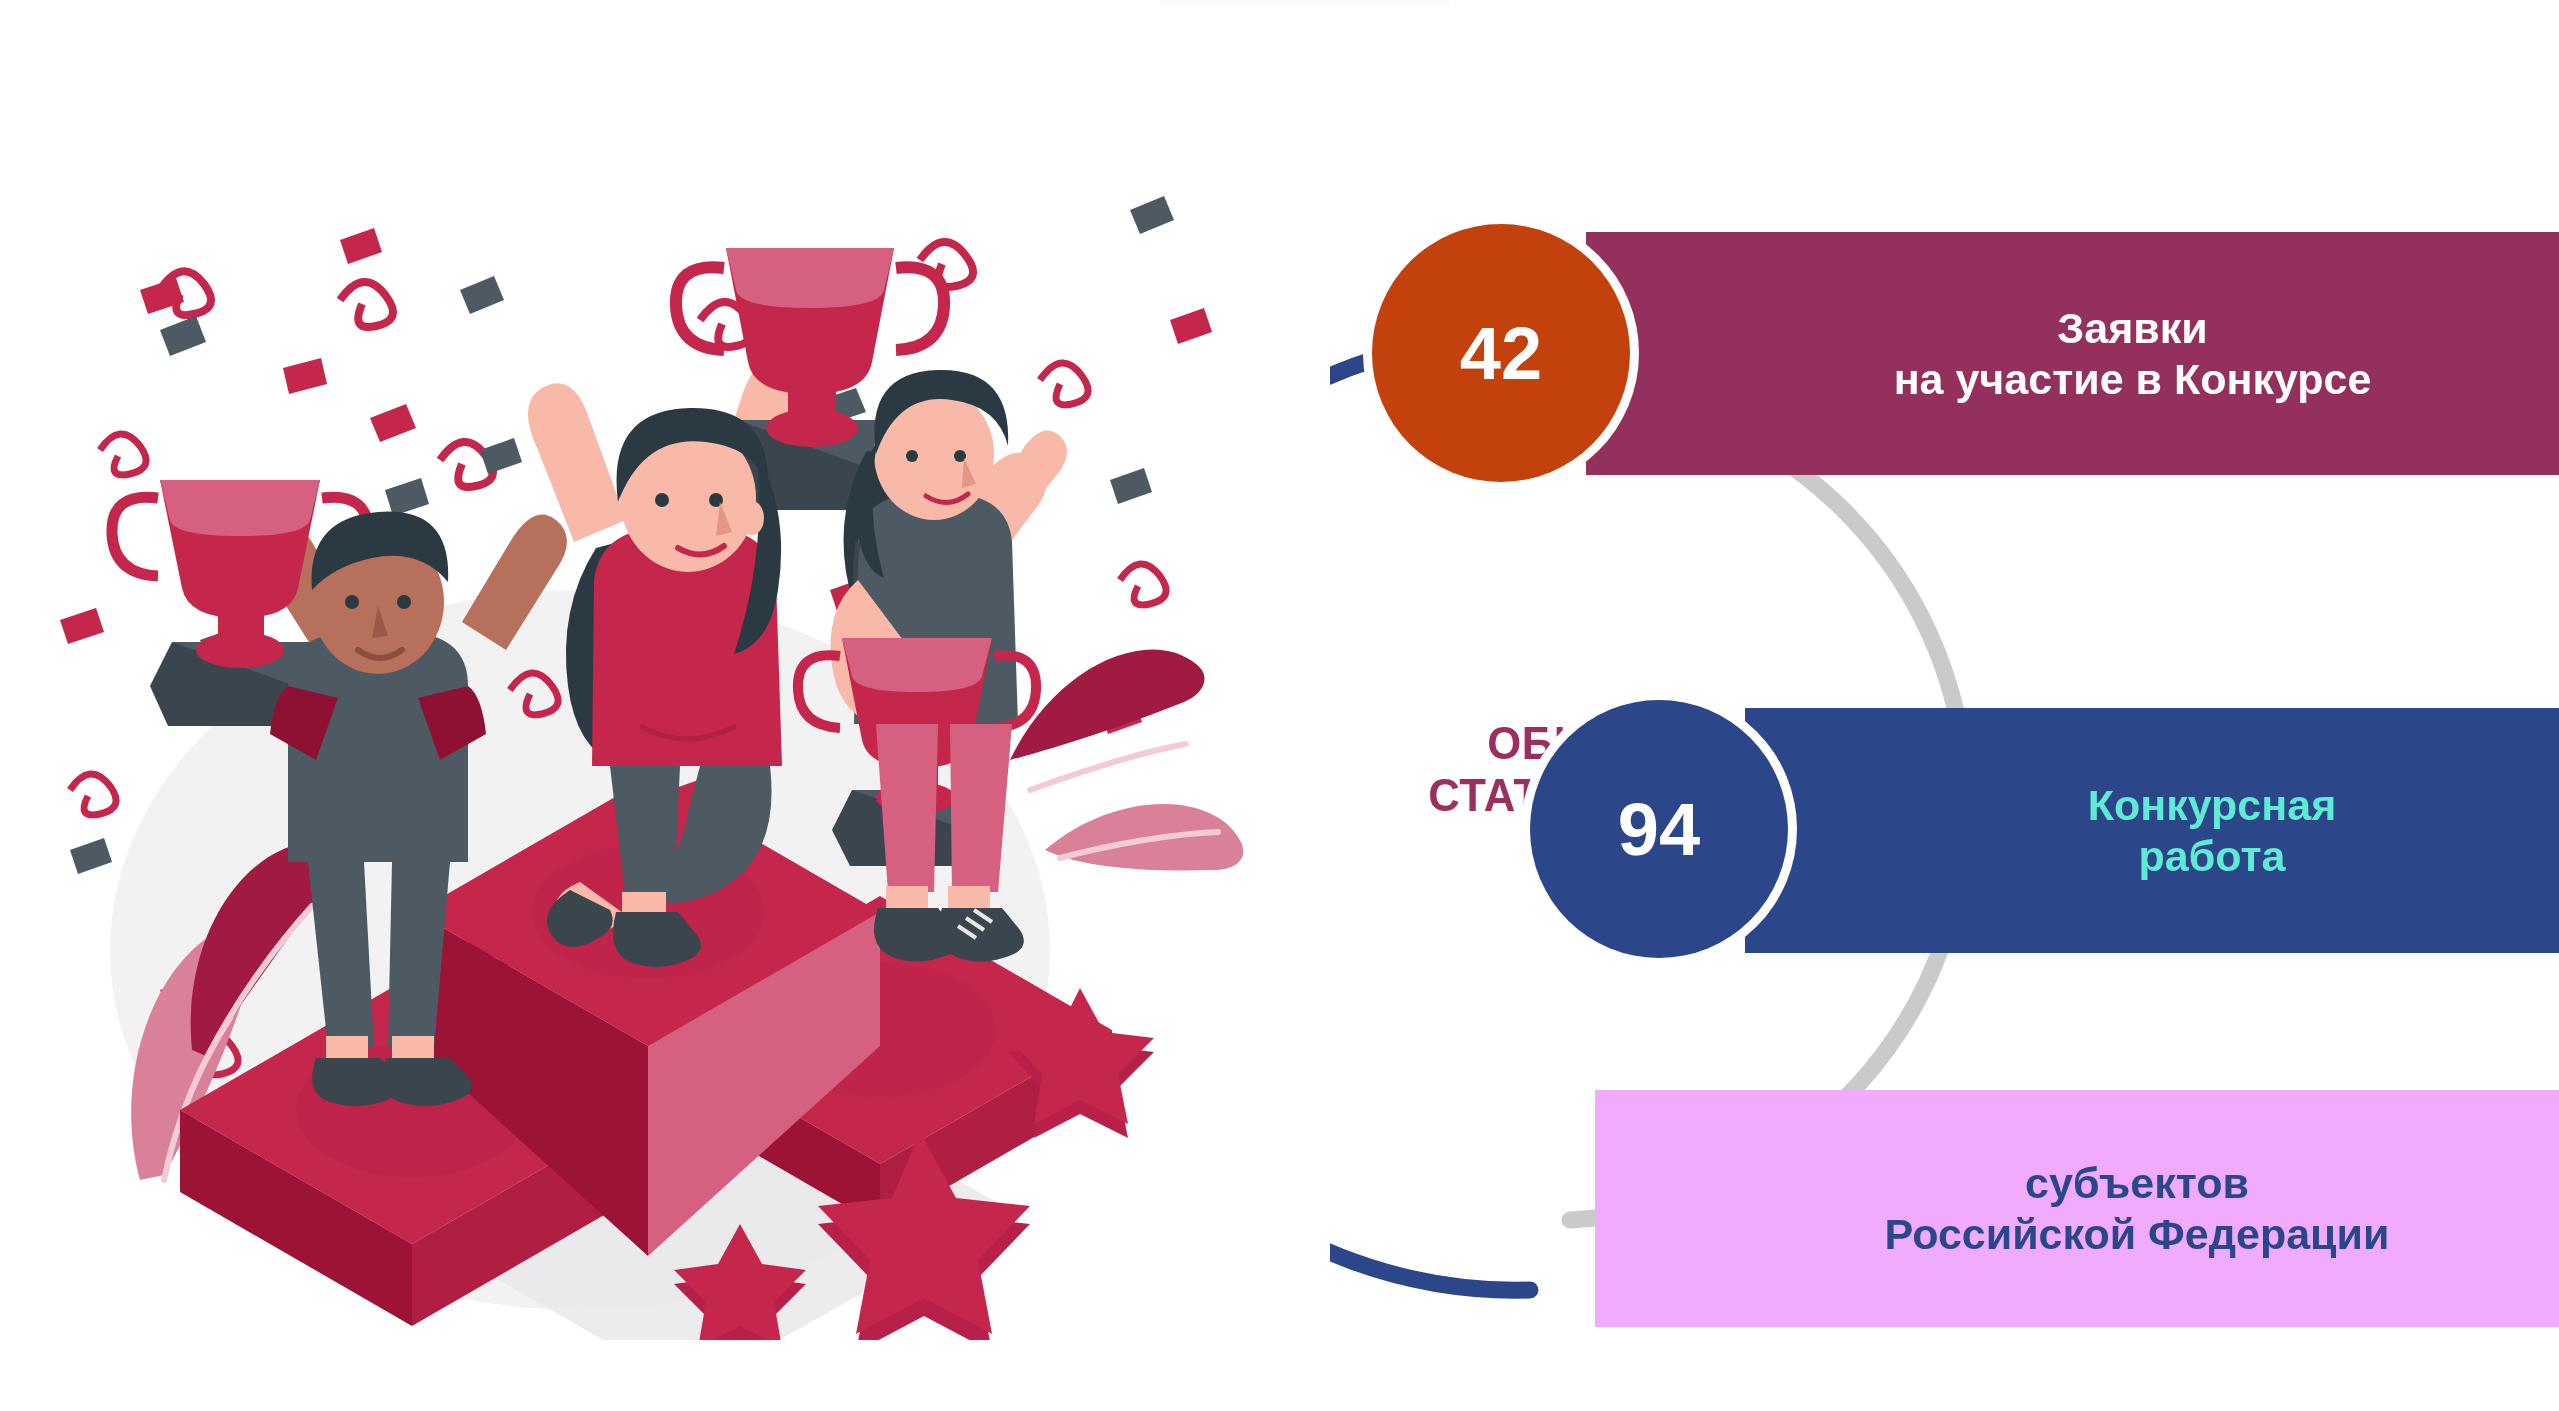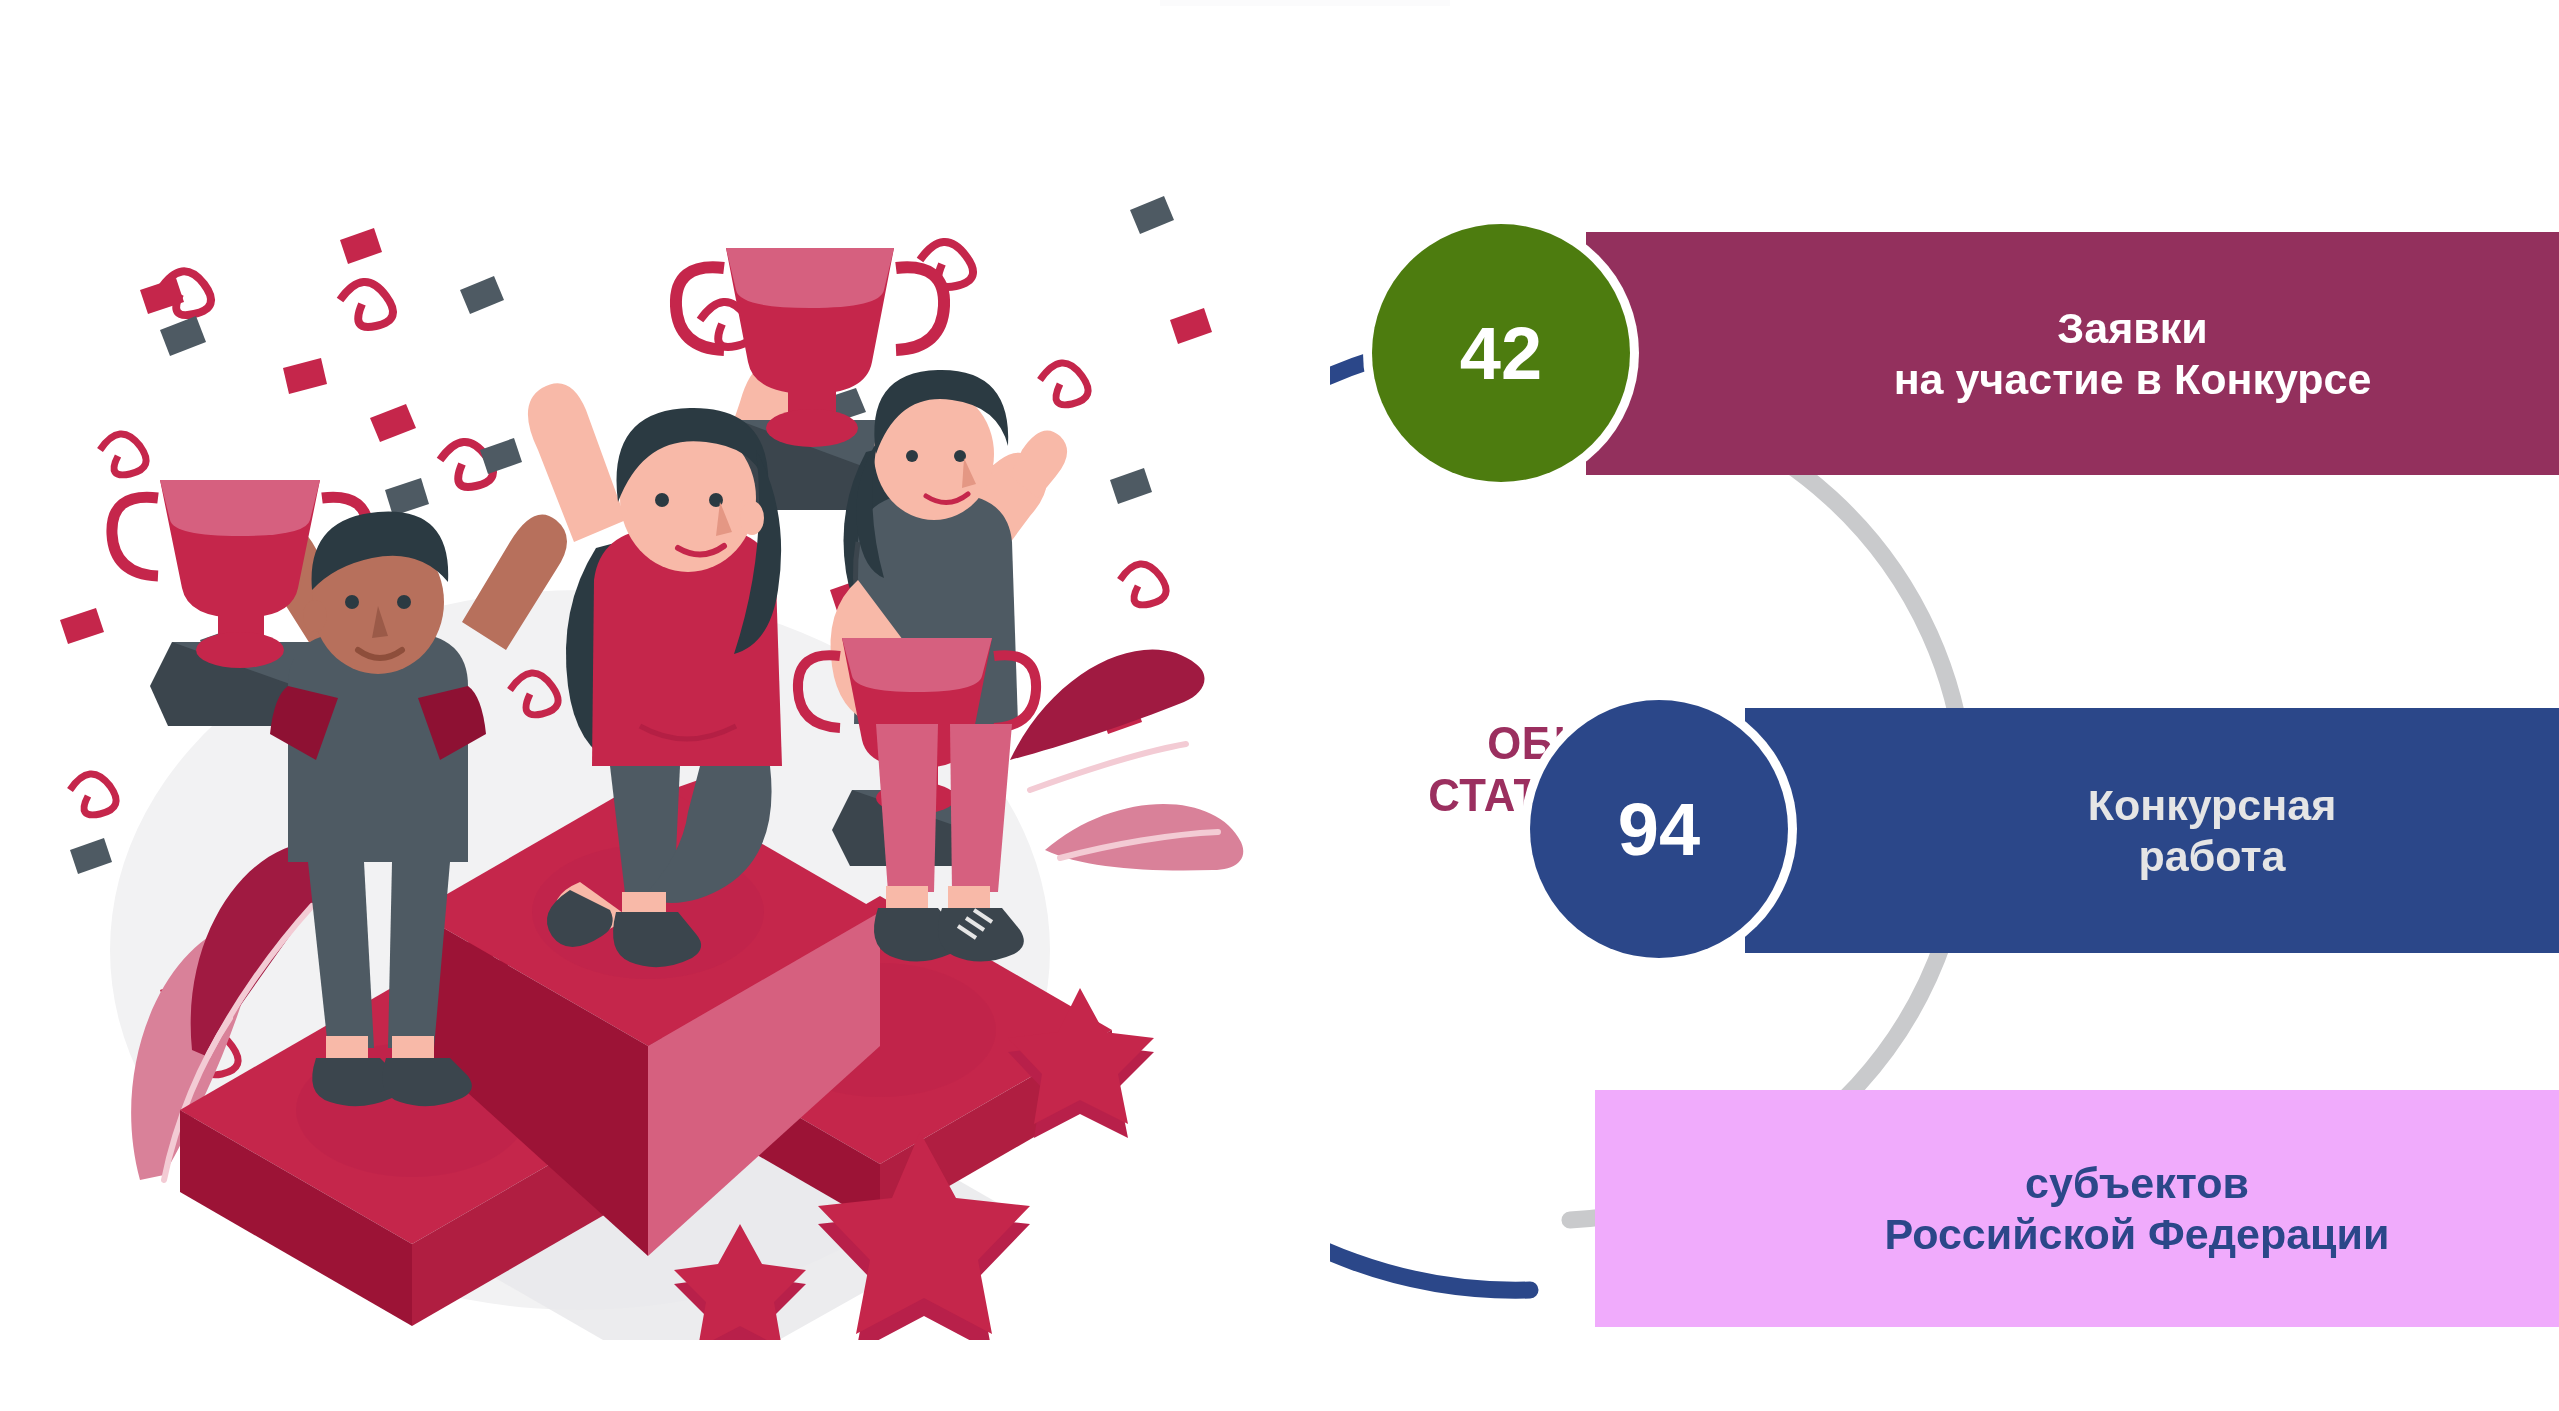--- a/index.html
+++ b/index.html
@@ -85,27 +85,27 @@
 
   
   .bar-1{
     left:256px;top:-68px;width:973px;height:243px;
     background:#93305D;color:#ffffff;font-size:43px;
     padding-left:120px;
     z-index:2;
   }
   .bub-1{
     left:42px;top:-76px;width:258px;height:258px;
-    background:#4d7c0f;color:#ffffff;font-size:74px;
+    background:#c2410c;color:#ffffff;font-size:74px;
   }
 
   
   .bar-2{
     left:415px;top:408px;width:814px;height:245px;
-    background:#2B4789;color:#e5e5e5;font-size:43px;
+    background:#2B4789;color:#5eead4;font-size:43px;
     padding-left:120px;
     z-index:2;
   }
   .bub-2{
     left:200px;top:400px;width:258px;height:258px;
     background:#2B4789;color:#ffffff;font-size:74px;
   }
 
   
   .bar-3{

